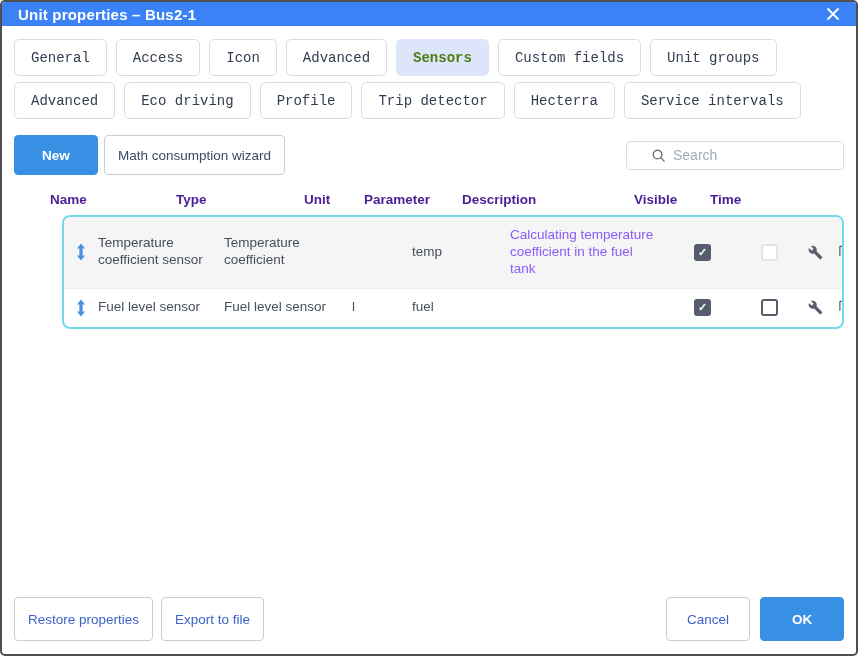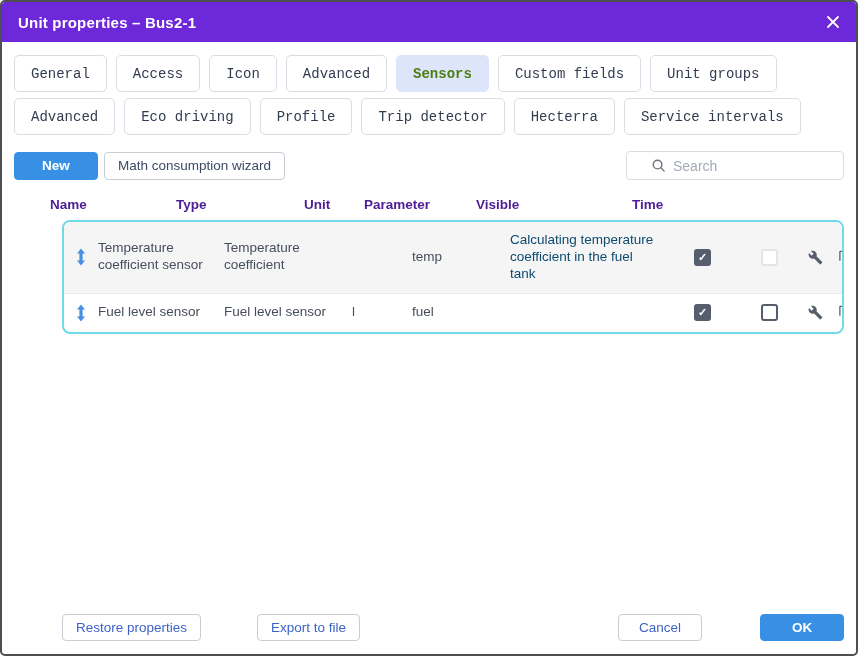--- a/index.html
+++ b/index.html
@@ -7,41 +7,41 @@
   .dialog {
     position: relative;
     width: 858px; height: 656px;
     border: 2px solid #4d4f52;
     border-radius: 5px;
     overflow: hidden;
     background: #fff;
   }
   
   .titlebar {
-    height: 40px;
-    background: #6d28d9;
+    height: 24px;
+    background: #3b82f6;
     display: flex; align-items: center; justify-content: space-between;
     padding: 0 16px;
   }
   .titlebar .title { color:#fff; font-size:15px; font-weight:700; letter-spacing:.2px; }
   .titlebar .close { color:#fff; cursor:pointer; display:flex; align-items:center; }
   
   .content { padding: 0 12px; }
   .tabs { margin-top: 13px; display:flex; flex-wrap:wrap; gap:6px 9px; }
   .tab {
     height: 37px; display:inline-flex; align-items:center;
     padding: 0 16px;
     background:#fff; border:1px solid #d9dce3; border-radius:5px;
     font-size:14px; color:#323c50; cursor:pointer; white-space:nowrap;font-family:Liberation Mono, monospace;
   }
   .tab.active { background:#dce5f9; border-color:#dce5f9; color:#4d7c0f; font-weight:600; }
   
   .toolbar { margin-top:16px; display:flex; align-items:center; }
   .btn {
-    height:28px; display:inline-flex; align-items:center; justify-content:center;
+    height:40px; display:inline-flex; align-items:center; justify-content:center;
     border-radius:4px; font-size:13.5px; cursor:pointer; background:#fff;
     border:1px solid #c9cdd6; padding:0 13px; white-space:nowrap;
   }
   .btn.primary { background:#3890e4; border-color:#3890e4; color:#fff; font-weight:600; }
   .btn.blue-text { color:#3d63c9; }
   .btn-new { width:84px; margin-right:6px; }
   .btn-wizard { color:#3b4a66; }
   .search-box {
     margin-left:auto; width:218px; height:29px;
     border:1px solid #d9dce3; border-radius:4px;
@@ -64,41 +64,41 @@
   .th-visible { padding-left:14px; }
   .th-time { padding-left:12px; }
   .table-frame {
     border:2px solid #70dbe8; border-radius:8px; overflow:hidden; background:#fff;margin-left:48px;
   }
   .trow { padding:10px 0; font-size:13.5px; color:#464e5c; }
   .trow.alt { background:#f5f5f6; }
   .trow + .trow { border-top:1px solid #ececee; }
   .cell { line-height:1.25; padding-right:10px; }
   .handle-cell { display:flex; justify-content:center; }
-  .desc-cell { color:#0c4a6e; }
+  .desc-cell { color:#8b5cf6; }
   .cb-cell { display:flex; }
   .cb-visible { margin-left:26px; }
   .cb-time { margin-left:15px; }
   .checkbox {
     width:17px; height:17px; border-radius:3px; cursor:pointer;
     display:flex; align-items:center; justify-content:center;
   }
   .checkbox.checked { background:#565d6d; }
   .checkbox.checked::after { content:"✓"; color:#fff; font-size:11px; font-weight:700; }
   .checkbox.unchecked { border:2px solid #565d6d; background:#fff; }
   .checkbox.disabled { border:2px solid #e4e4e7; background:#fff; cursor:default; }
   .icon-btn { display:flex; align-items:center; justify-content:center; cursor:pointer; }
   
   .footer {
     position:absolute; left:12px; right:12px; bottom:13px;
     display:flex; align-items:center;
   }
   .footer .left { display:flex; gap:8px; }
   .footer .right { margin-left:auto; display:flex; gap:10px; }
-  .footer .btn { height:27px;margin-left:48px; }
+  .footer .btn { height:44px; }
   .btn-ok { width:84px; }
   .btn-cancel { width:84px; }
 </style>
 </head>
 <body>
 
 <div class="dialog">
 
   <div class="titlebar">
     <span class="title">Unit properties – Bus2-1</span>
@@ -137,20 +137,21 @@
         <input type="text" placeholder="Search" style="">
       </div>
     </div>
 
     <div class="thead grid-cols">
       <span class="th"></span>
       <span class="th">Name</span>
       <span class="th">Type</span>
       <span class="th">Unit</span>
       <span class="th">Parameter</span>
+      <span class="th">Description</span>
       <span class="th th-visible">Visible</span>
       <span class="th th-time">Time</span>
       <span class="th"></span>
         <span class="th"></span>
         <span class="th"></span>
     </div>
 
     <div class="table-frame">
 
       <div class="trow alt grid-cols">

